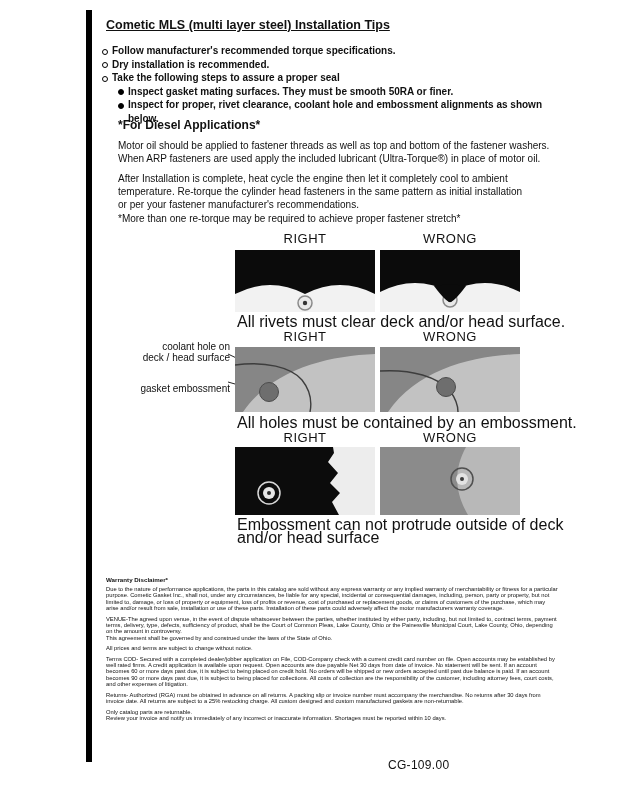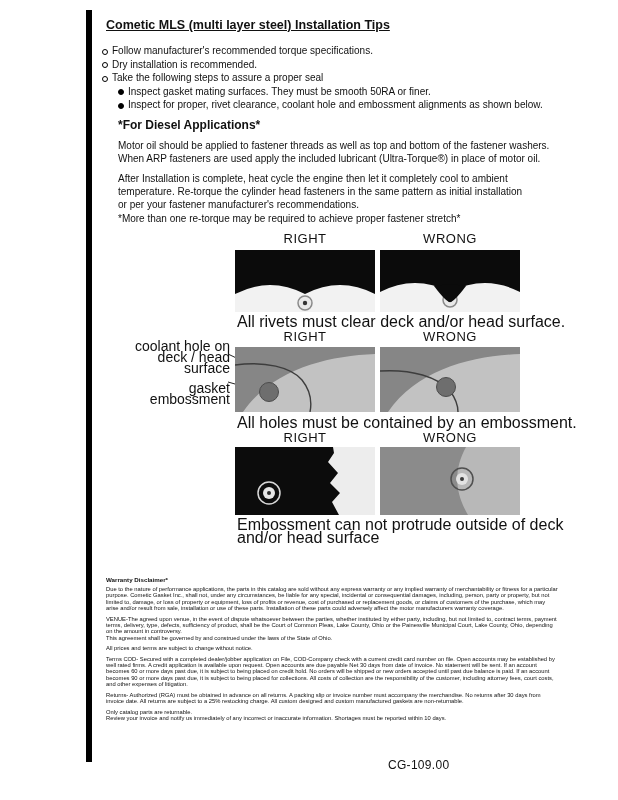--- a/index.html
+++ b/index.html
@@ -5,37 +5,37 @@
   * { margin:0; padding:0; box-sizing:border-box; }
   html,body { background:#ececec; }
   body { font-family:"Liberation Sans", sans-serif; color:#111; }
   .page { position:relative; width:618px; height:800px; margin:0 auto; background:#ffffff; overflow:hidden; }
 
   .left-rule { position:absolute; left:86px; top:10px; width:6px; height:752px; background:#000; }
 
   .title { position:absolute; left:106px; top:18px; font-size:12.5px; font-weight:bold; text-decoration:underline; white-space:nowrap; }
 
   .tips { position:absolute; left:100px; top:44px; list-style:none; font-size:10px; line-height:13.5px; width:470px; }
-  .tips li { position:relative; padding-left:12px; }
+  .tips li { position:relative; padding-left:12px;font-weight:bold; }
   .tips li::before { content:""; position:absolute; left:2px; top:4.5px; width:4px; height:4px; border:1px solid #000; border-radius:50%; }
   .tips li.sub { margin-left:16px; }
   .tips li.sub::before { background:#000; }
 
   .diesel-heading { position:absolute; left:118px; top:118px; font-size:12px; font-weight:bold; }
   .para { position:absolute; left:118px; width:500px; font-size:10px; line-height:13px; white-space:pre-line; }
   .para1 { top:139px; }
   .para2 { top:172px; }
   .para3 { top:212px; }
 
   .col-header { position:absolute; width:140px; text-align:center; font-size:13px; letter-spacing:0.5px; }
   .diag { position:absolute; width:140px; }
   .diag svg { display:block; width:140px; }
   .caption { position:absolute; left:237px; font-size:16px; line-height:12.5px; white-space:pre-line; }
 
-  .callout { position:absolute; font-size:14px; line-height:11px; text-align:right; white-space:pre-line; }
+  .callout { position:absolute; font-size:10px; line-height:11px; text-align:right; white-space:pre-line; }
   .callout-coolant { left:132px; top:341px; width:98px; }
   .callout-emboss  { left:112px; top:375px; width:118px;margin-top:8px; }
   .callout-lines { position:absolute; left:226px; top:349px; }
 
   .disclaimer { position:absolute; left:106px; top:576px; width:452px; }
   .disclaimer h2 { font-size:6.2px; font-weight:bold; margin-bottom:3px; }
   .disclaimer p { font-size:5.8px; line-height:6.4px; margin-bottom:4px; white-space:pre-line; }
 
   .footer-code { position:absolute; left:388px; top:758px; font-size:12px; letter-spacing:0.3px;text-align:center; }
 </style>

